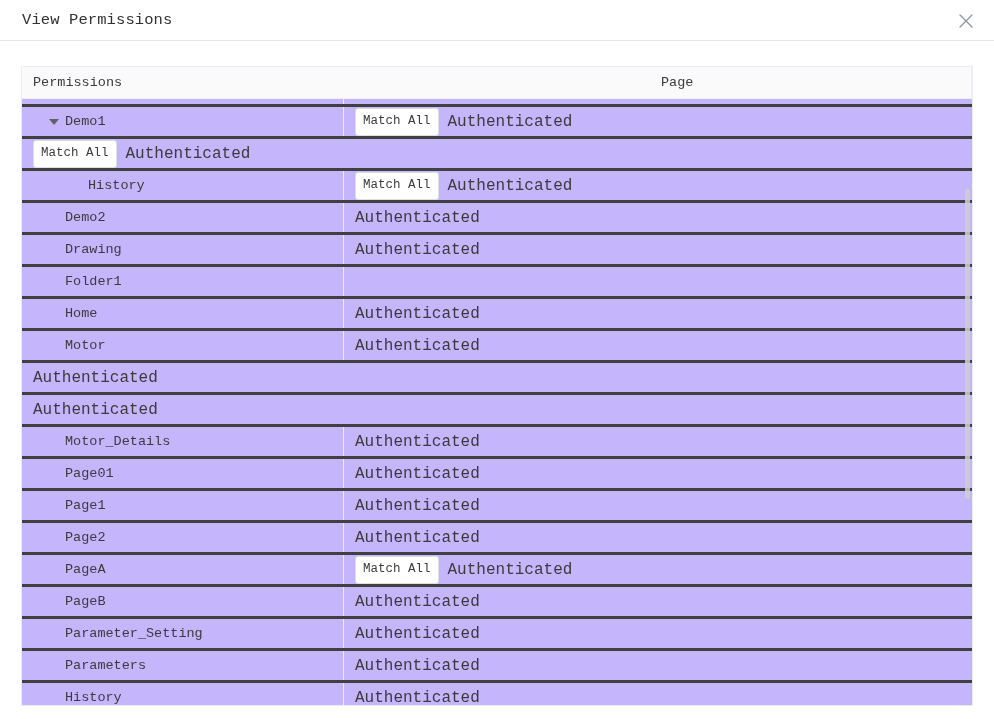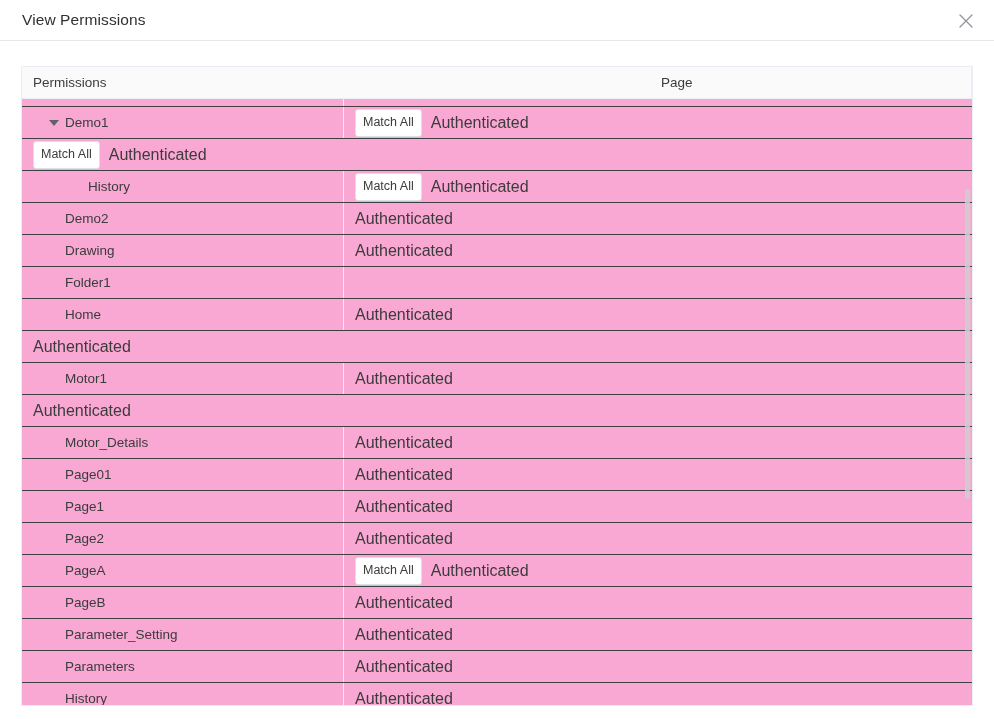--- a/index.html
+++ b/index.html
@@ -13,20 +13,21 @@
     font-family: "Liberation Sans", sans-serif;
     color: #3b3b3b;
     overflow: hidden;
   }
   .dialog {
     position: relative;
     width: 994px;
     height: 543px;
     background: #ffffff;
     box-sizing: border-box;
+    font-family: Liberation Mono, monospace;
   }
   .dialog-header {
     position: relative;
     height: 41px;
     border-bottom: 1px solid #e8e8e8;
     box-sizing: border-box;
   }
   .dialog-title {
     position: absolute;
     left: 22px;
@@ -91,23 +92,23 @@
   }
   .body-inner {
     position: absolute;
     left: 0;
     top: -24px;
     width: 100%;
   }
   .row {
     display: flex;
     height: 32px;
-    border-bottom: 1px solid #404040;
-    box-sizing: border-box;
-    background: #f9a8d4;
+    border-bottom: 3px solid #404040;
+    box-sizing: border-box;
+    background: #c4b5fd;
   }
   .cell {
     display: flex;
     align-items: center;
     box-sizing: border-box;
     font-size: 13.5px;
     color: #3b3b3b;
   }
   .cell.page-cell {
     width: 322px;
@@ -242,28 +243,28 @@
           </div>
           <div class="row">
             <div class="cell page-cell">
               <span class="indent-1">Home</span>
             </div>
             <div class="cell perm-cell">
               <span class="perm-text">Authenticated</span>
             </div>
           </div>
           <div class="row">
-            <div class="cell perm-cell">
-              <span class="perm-text">Authenticated</span>
-            </div>
-          </div>
-          <div class="row">
-            <div class="cell page-cell">
-              <span class="indent-1">Motor1</span>
-            </div>
+            <div class="cell page-cell">
+              <span class="indent-1">Motor</span>
+            </div>
+            <div class="cell perm-cell">
+              <span class="perm-text">Authenticated</span>
+            </div>
+          </div>
+          <div class="row">
             <div class="cell perm-cell">
               <span class="perm-text">Authenticated</span>
             </div>
           </div>
           <div class="row">
             <div class="cell perm-cell">
               <span class="perm-text">Authenticated</span>
             </div>
           </div>
           <div class="row">

